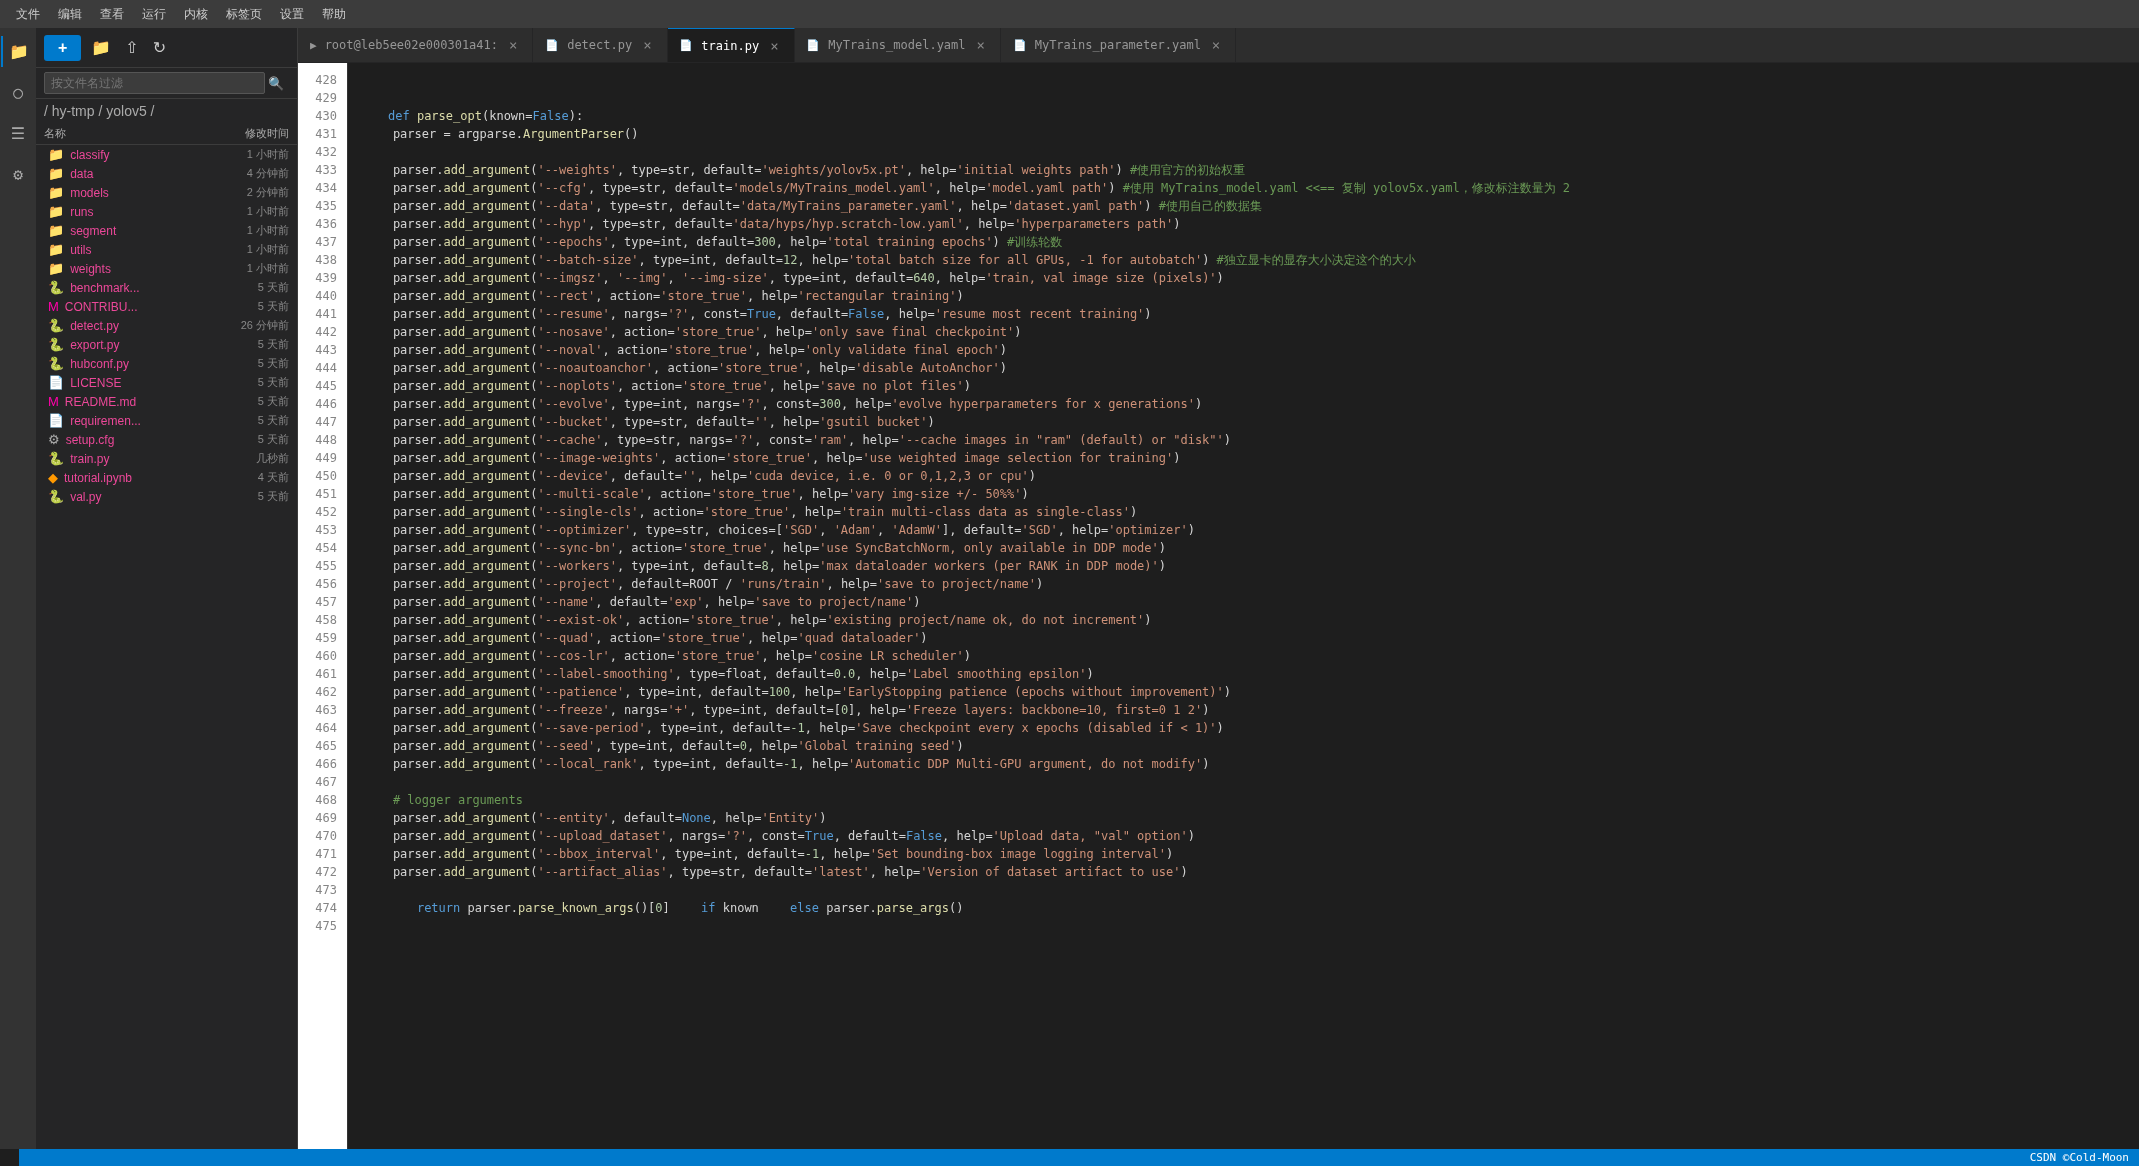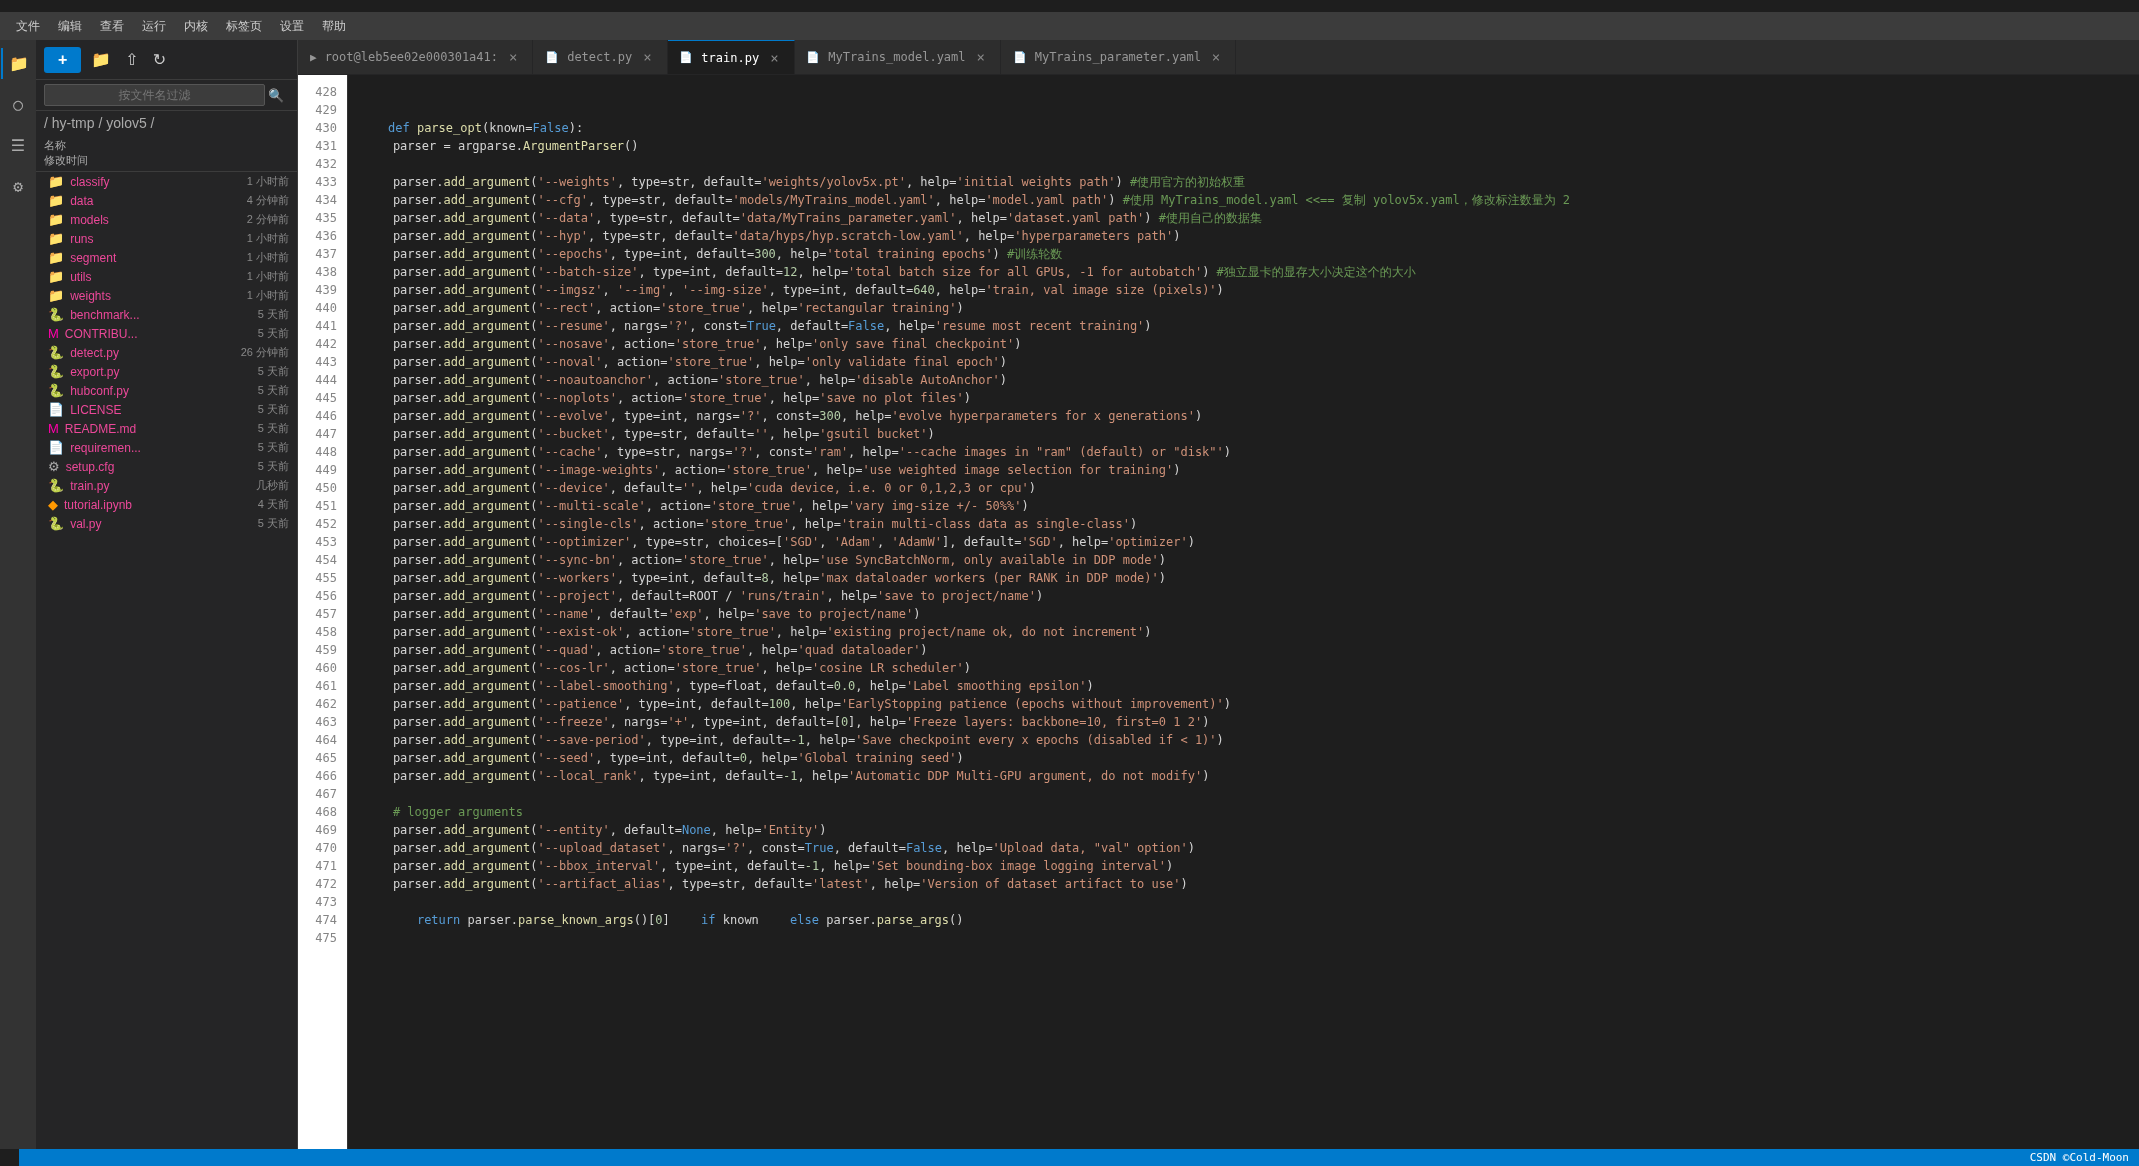--- a/index.html
+++ b/index.html
@@ -1,34 +1,34 @@
 <!DOCTYPE html>
 <html><head>
   <meta charset="utf-8">
   <style>
     * { margin: 0; padding: 0; box-sizing: border-box; }
     body { font-family: 'Consolas', 'Monaco', monospace; font-size: 12px; background: #1e1e1e; color: #d4d4d4; display: flex; flex-direction: column; height: 100vh; overflow: hidden; }
 
     
-    .menubar { background: #3c3c3c; color: #ccc; display: flex; align-items: center; height: 28px; padding: 0 8px; gap: 2px; font-size: 12px; font-family: 'Microsoft YaHei', sans-serif; margin-top: 12px; }
+    .menubar { background: #3c3c3c; color: #ccc; display: flex; align-items: center; height: 28px; padding: 0 8px; gap: 2px; font-size: 12px; font-family: 'Microsoft YaHei', sans-serif; }
     .menubar span { padding: 2px 8px; cursor: pointer; border-radius: 3px; }
 
     
     .main-container { display: flex; flex: 1; overflow: hidden; }
 
     
     .sidebar { width: 262px; background: #252526; border-right: 1px solid #3c3c3c; display: flex; flex-direction: column; flex-shrink: 0; }
     .sidebar-toolbar { display: flex; align-items: center; padding: 6px 8px; gap: 6px; border-bottom: 1px solid #3c3c3c; }
     .btn-new { background: #007acc; color: white; border: none; border-radius: 3px; padding: 4px 14px; font-size: 16px; cursor: pointer; font-weight: bold; }
     .sidebar-icon-btn { background: none; border: none; color: #ccc; cursor: pointer; font-size: 16px; padding: 4px; }
     .search-box { display: flex; align-items: center; padding: 4px 8px; border-bottom: 1px solid #3c3c3c; }
-    .search-input { background: #3c3c3c; border: 1px solid #555; color: #ccc; padding: 3px 6px; font-size: 12px; flex: 1; border-radius: 2px; font-family: 'Microsoft YaHei', sans-serif; text-align: center; }
+    .search-input { background: #3c3c3c; border: 1px solid #555; color: #ccc; padding: 3px 6px; font-size: 12px; flex: 1; border-radius: 2px; font-family: 'Microsoft YaHei', sans-serif; }
     .search-btn { background: none; border: none; color: #ccc; cursor: pointer; padding: 2px 4px; font-size: 13px; }
     .path-label { padding: 4px 8px; color: #aaa; font-size: 14px; font-family: 'Microsoft YaHei', sans-serif; }
-    .file-list-header { display: flex; justify-content: space-between; padding: 3px 8px; color: #aaa; font-size: 11px; border-bottom: 1px solid #3c3c3c; font-family: 'Microsoft YaHei', sans-serif; flex-direction: column; }
+    .file-list-header { display: flex; justify-content: space-between; padding: 3px 8px; color: #aaa; font-size: 11px; border-bottom: 1px solid #3c3c3c; font-family: 'Microsoft YaHei', sans-serif; }
     .file-list { overflow-y: auto; flex: 1; }
     .file-item { display: flex; align-items: center; padding: 2px 8px 2px 12px; cursor: pointer; gap: 6px; font-size: 12px; font-family: 'Microsoft YaHei', sans-serif; }
     .file-item .name { flex: 1; color: #ec4899; }
     .file-item .time { color: #888; font-size: 11px; white-space: nowrap; }
     .file-icon { font-size: 13px; }
     .folder-icon { color: #dcb67a; }
     .py-icon { color: #4fc1ff; }
     .md-icon { color: #f0a; }
     .cfg-icon { color: #aaa; }
     .ipynb-icon { color: #f90; }

